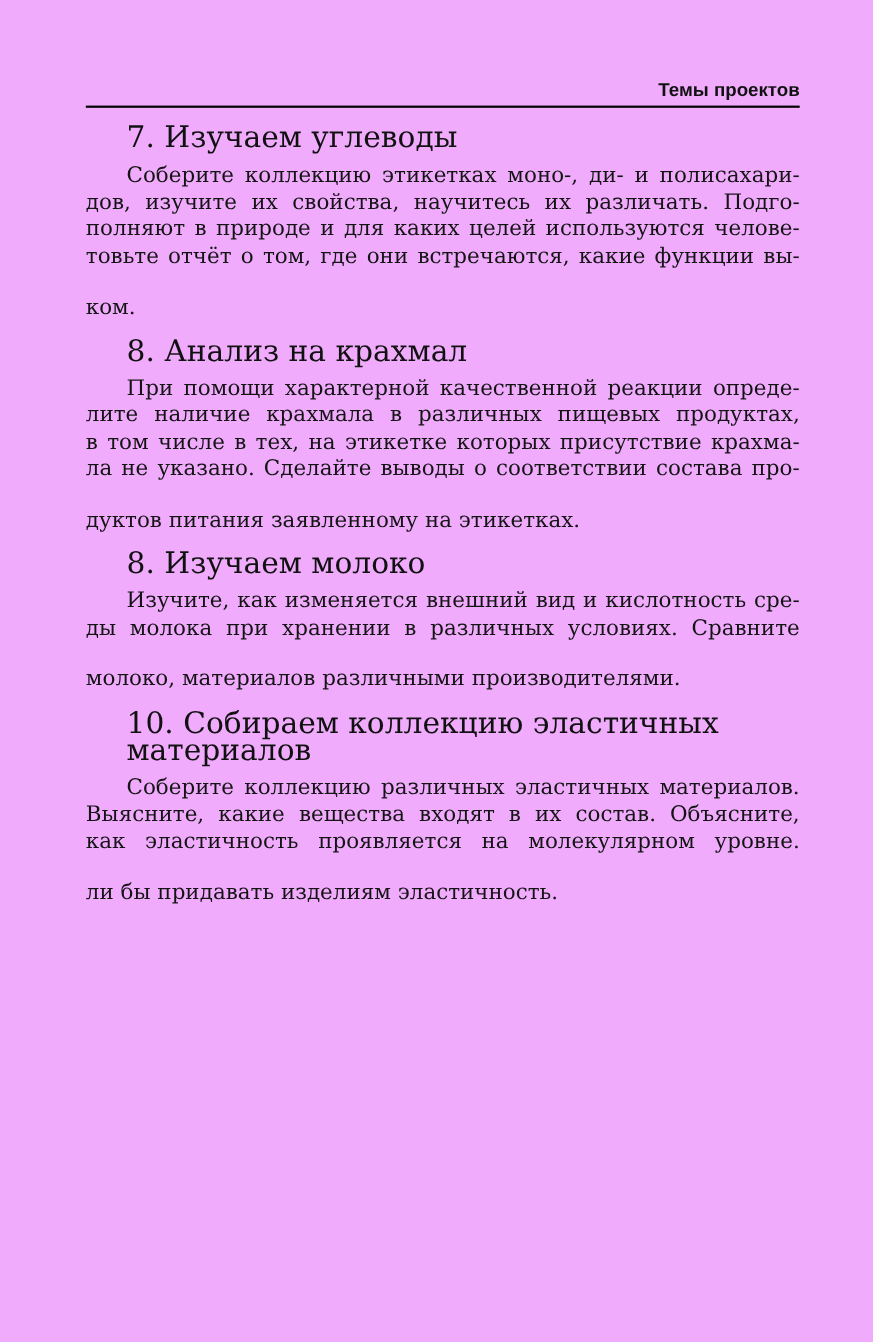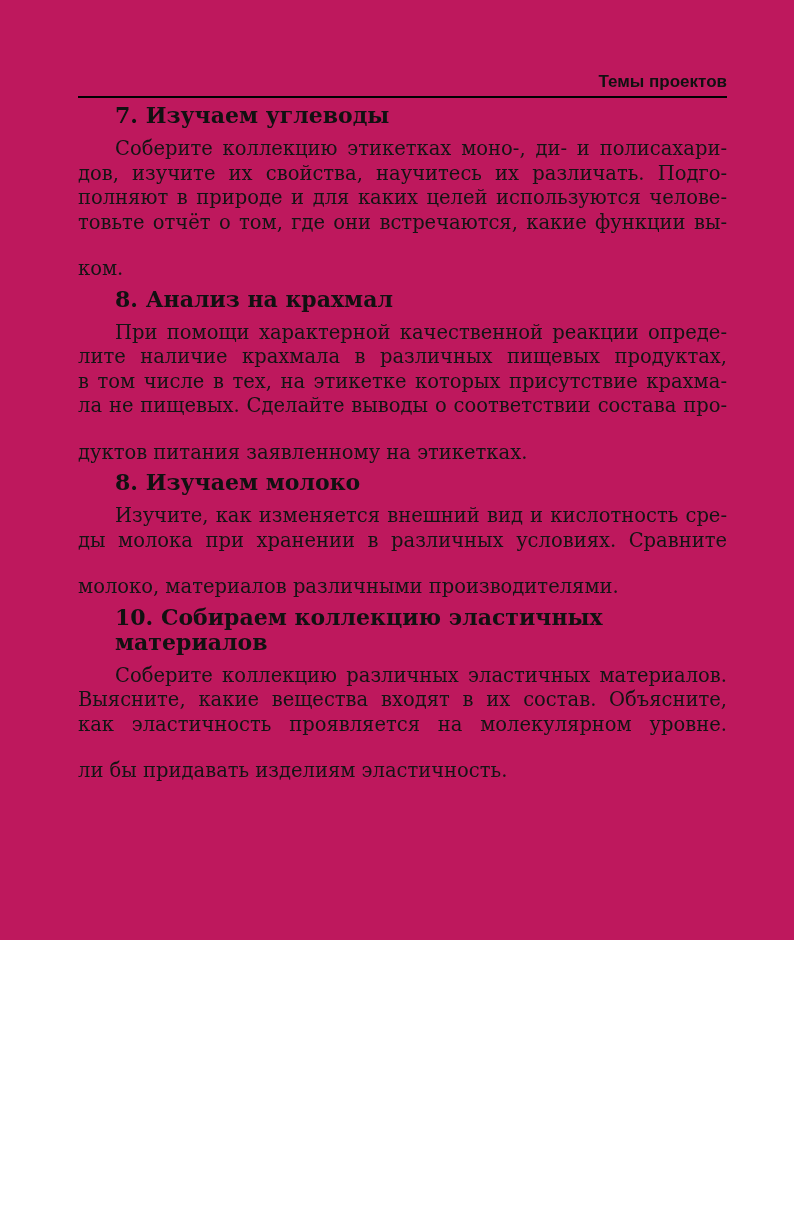--- a/index.html
+++ b/index.html
@@ -3,22 +3,22 @@
 <meta charset="utf-8">
 <style>
   html, body {
     margin: 0;
     padding: 0;
     background: #ffffff;
   }
   .page {
     position: relative;
     width: 794px;
-    height: 940px;
-    background: #be185d;
+    height: 1220px;
+    background: #f0abfc;
     overflow: hidden;
     font-family: "DejaVu Serif", serif;
     color: #141414;
   }
   .content {
     position: absolute;
     left: 78px;
     top: 0;
     width: 649px;
   }
@@ -32,25 +32,25 @@
     color: #111111;
   }
   .head-rule {
     margin-top: 6px;
     border: 0;
     border-bottom: 2px solid #000000;
     height: 0;
   }
   section { margin: 0; }
   .section-heading {
-    margin: 5px 0 9px 0;
+    margin: 15px 0 9px 0;
     padding-left: 37px;
     font-family: "DejaVu Serif", serif;
-    font-weight: bold;
-    font-size: 22px;
+    font-weight: normal;
+    font-size: 27px;
     line-height: 25px;
     color: #111111;
   }
   .para {
     margin: 0 0 0 0;
   }
   .line {
     display: block;
     font-size: 19.5px;
     line-height: 24.5px;
@@ -87,21 +87,21 @@
         <span class="line last">ком.</span>
       </p>
     </section>
 
     <section>
       <h2 class="section-heading">8. Анализ на крахмал</h2>
       <p class="para">
         <span class="line first">При помощи характерной качественной реакции опреде-</span>
         <span class="line">лите наличие крахмала в различных пищевых продуктах,</span>
         <span class="line">в том числе в тех, на этикетке которых присутствие крахма-</span>
-        <span class="line">ла не пищевых. Сделайте выводы о соответствии состава про-</span>
+        <span class="line">ла не указано. Сделайте выводы о соответствии состава про-</span>
         <span class="line last">дуктов питания заявленному на этикетках.</span>
       </p>
     </section>
 
     <section>
       <h2 class="section-heading">8. Изучаем молоко</h2>
       <p class="para">
         <span class="line first">Изучите, как изменяется внешний вид и кислотность сре-</span>
         <span class="line">ды молока при хранении в различных условиях. Сравните</span>
         <span class="line last">молоко, материалов различными производителями.</span>

